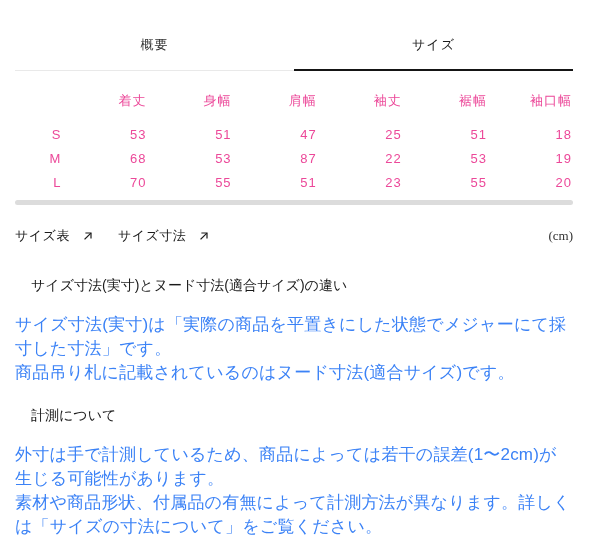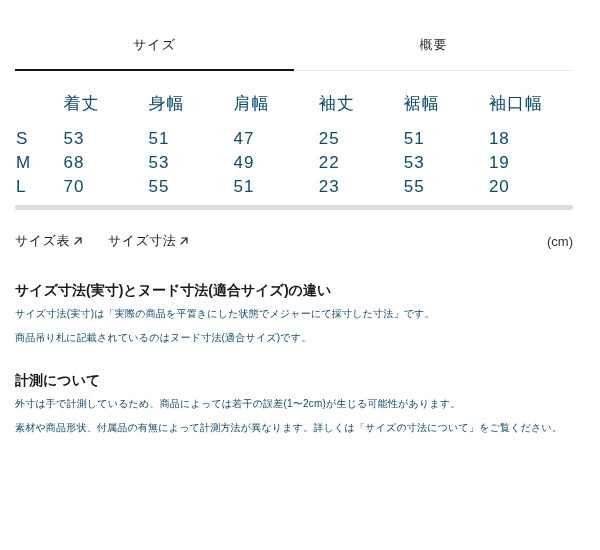--- a/index.html
+++ b/index.html
@@ -35,23 +35,23 @@
 
   
   table.size-table {
     width: 100%;
     border-collapse: collapse;
     margin-top: 20px;
     table-layout: fixed;
   }
   table.size-table th, table.size-table td {
     font-weight: normal;
-    font-size: 17px;
-    color: #0c4a6e;
-    text-align: left;
+    font-size: 13px;
+    color: #ec4899;
+    text-align: right;
     letter-spacing: 1px;
   }
   table.size-table thead th { padding-bottom: 12px; }
   table.size-table tbody th, table.size-table tbody td { height: 24px; }
   table.size-table .size-col { width: 8.5%; }
 
   
   .table-scrollbar {
     height: 5px;
     background: #dcdcdc;
@@ -62,60 +62,61 @@
   
   .links-row {
     margin-top: 22px;
     display: flex;
     align-items: center;
     font-size: 13px;
   }
   .ext-link {
     display: inline-flex;
     align-items: center;
-    gap: 2px;
+    gap: 12px;
     color: #1a1a1a;
     text-decoration: none;
     margin-right: 24px;
     cursor: pointer;
     letter-spacing: 0.5px;
   }
   .ext-link svg { display: block; }
   .unit {
     margin-left: auto;
     color: #333333;
     font-size: 13px;
+    font-family: Liberation Serif, serif;
   }
 
   
   .section { margin-top: 28px; }
   .section + .section { margin-top: 18px; }
   .section h3 {
-    margin: 0;
+    margin: 16px;
     font-size: 14px;
     line-height: 24px;
-    font-weight: bold;
+    font-weight: normal;
     color: #1a1a1a;
   }
   .section p {
     margin: 0;
-    font-size: 10px;
+    font-size: 17px;
     line-height: 24px;
-    color: #0c4a6e;
+    color: #3b82f6;
     letter-spacing: 0.2px;
   }
 </style>
 </head>
 <body>
 
 <div class="panel">
 
   <div class="tabs">
+    <div class="tab">概要</div>
     <div class="tab active">サイズ</div>
-    <div class="tab">概要</div>
   </div>
 
   <table class="size-table">
     <thead>
       <tr>
         <th class="size-col"></th>
         <th>着丈</th>
         <th>身幅</th>
         <th>肩幅</th>
         <th>袖丈</th>
@@ -130,21 +131,21 @@
         <td>51</td>
         <td>47</td>
         <td>25</td>
         <td>51</td>
         <td>18</td>
       </tr>
       <tr>
         <th class="size-col">M</th>
         <td>68</td>
         <td>53</td>
-        <td>49</td>
+        <td>87</td>
         <td>22</td>
         <td>53</td>
         <td>19</td>
       </tr>
       <tr>
         <th class="size-col">L</th>
         <td>70</td>
         <td>55</td>
         <td>51</td>
         <td>23</td>

